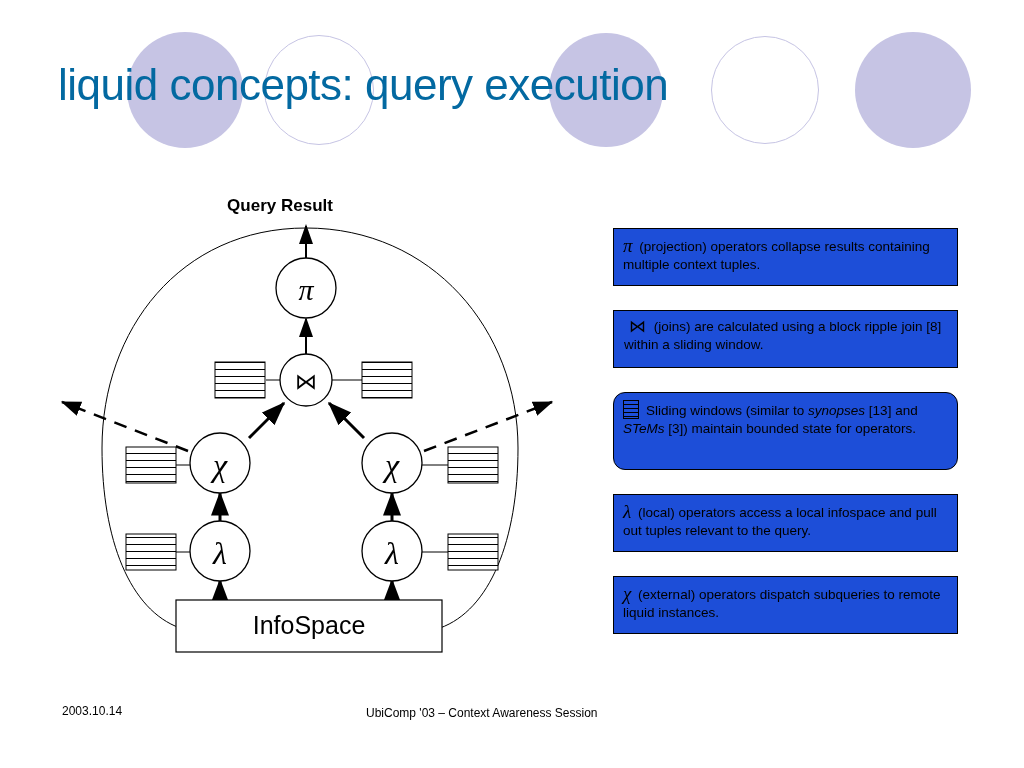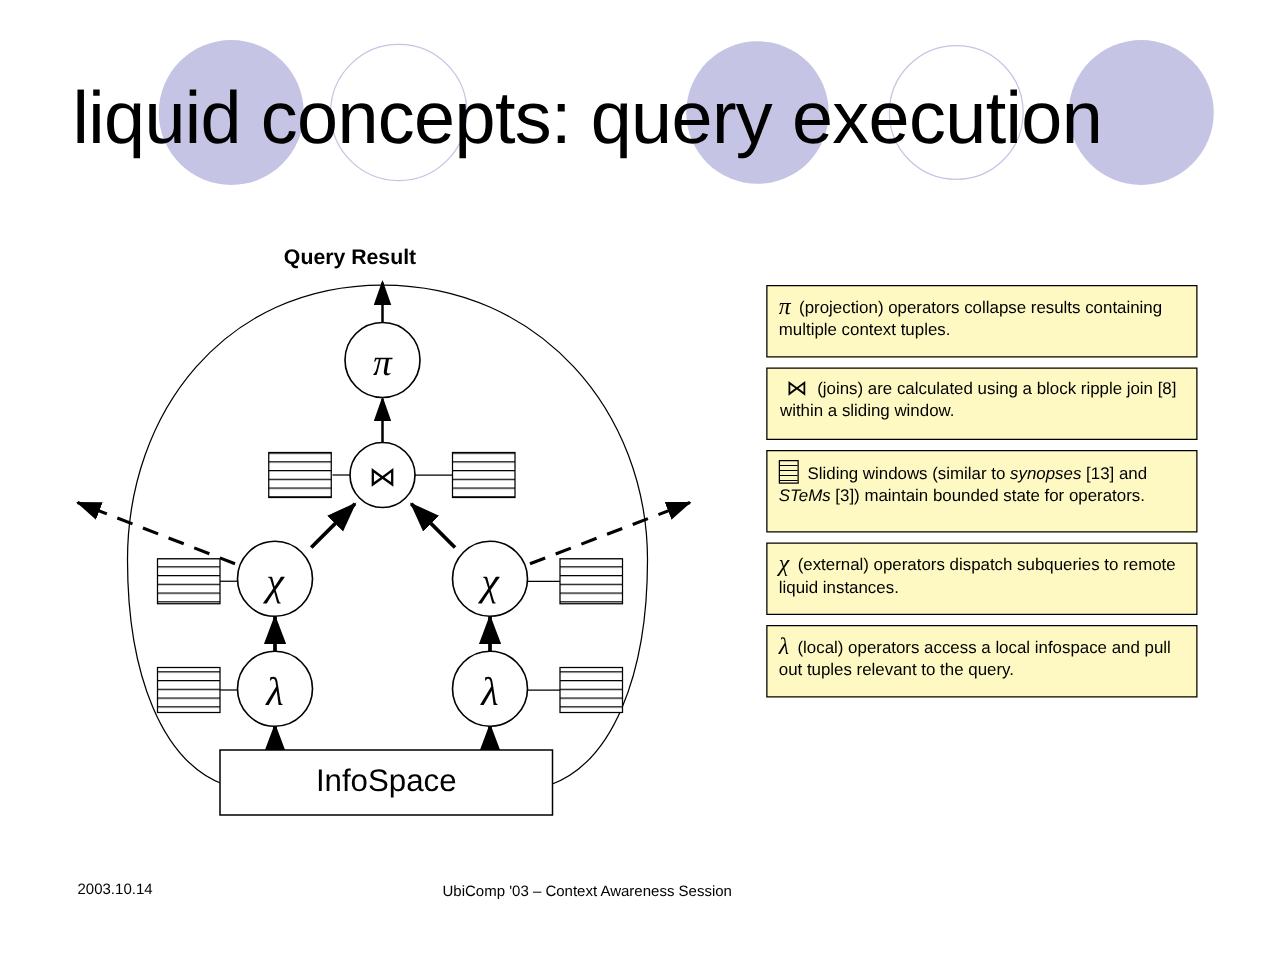--- a/index.html
+++ b/index.html
@@ -28,37 +28,37 @@
   .deco-outline {
     background: transparent;
     border: 1px solid #c6c4e4;
   }
 
   
   .slide-title {
     position: absolute;
     left: 58px;
     top: 60px;
-    font-size: 59px;
+    font-size: 44px;
     font-weight: normal;
     letter-spacing: -0.5px;
-    color: #000000;
+    color: #0369a1;
     white-space: nowrap;
   }
 
   
   .footer-date {
     position: absolute;
     left: 62px;
     top: 704px;
     font-size: 12px;
   }
   .footer-center {
     position: absolute;
-    left: 354px;
+    left: 366px;
     top: 706px;
     font-size: 12px;
   }
 
   
   #diagram {
     position: absolute;
     left: 40px;
     top: 180px;
     width: 570px;
@@ -76,24 +76,24 @@
   .legend {
     position: absolute;
     left: 613px;
     top: 228px;
     width: 345px;
   }
   .legend-box {
     border: 1px solid #000000;
     box-sizing: border-box;
     padding: 7px 9px 7px 9px;
-    margin-bottom: 8px;
+    margin-bottom: 24px;
     font-size: 13.5px;
     line-height: 1.35;
-    background: #fef9c3;
+    background: #1d4ed8;
   }
   .legend-box .sym {
     font-family: "Liberation Serif", serif;
     font-style: italic;
     font-size: 19px;
     line-height: 1;
     vertical-align: -1px;
     padding-right: 3px;
   }
   .legend-box .sym-join {
@@ -213,28 +213,28 @@
 <div class="legend">
 
   <div class="legend-box" style="height:58px;">
     <span class="sym">π</span><span> (projection) operators collapse results containing multiple context tuples.</span>
   </div>
 
   <div class="legend-box" style="height:58px;padding-left:10px;">
     <span class="sym sym-join">⋈</span><span> (joins) are calculated using a block ripple join [8] within a sliding window.</span>
   </div>
 
-  <div class="legend-box" style="height:66px;">
+  <div class="legend-box" style="height:78px;border-radius:12px;">
     <span class="win-icon"></span><span>Sliding windows (similar to <span class="it">synopses</span> [13] and <span class="it">STeMs</span> [3]) maintain bounded state for operators.</span>
+  </div>
+
+  <div class="legend-box" style="height:58px;">
+    <span class="sym">λ</span><span> (local) operators access a local infospace and pull out tuples relevant to the query.</span>
   </div>
 
   <div class="legend-box" style="height:58px;">
     <span class="sym">χ</span><span> (external) operators dispatch subqueries to remote liquid instances.</span>
   </div>
 
-  <div class="legend-box" style="height:58px;">
-    <span class="sym">λ</span><span> (local) operators access a local infospace and pull out tuples relevant to the query.</span>
-  </div>
-
 </div>
 
 <div class="footer-date">2003.10.14</div>
 <div class="footer-center">UbiComp '03 – Context Awareness Session</div>
 
 </body></html>

